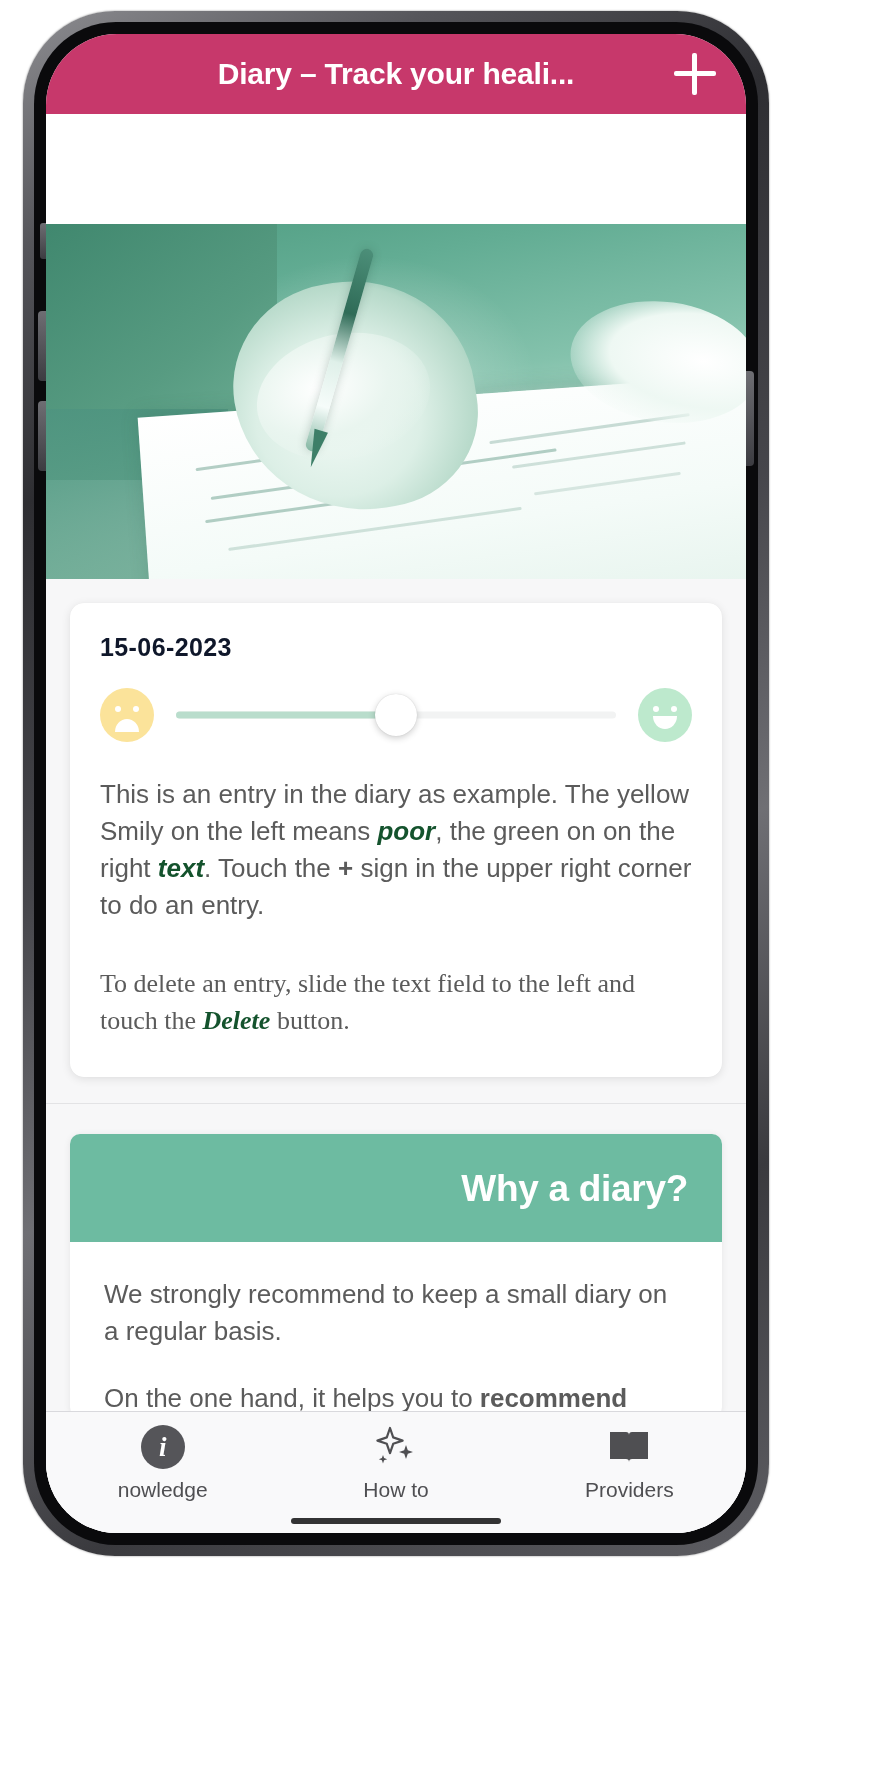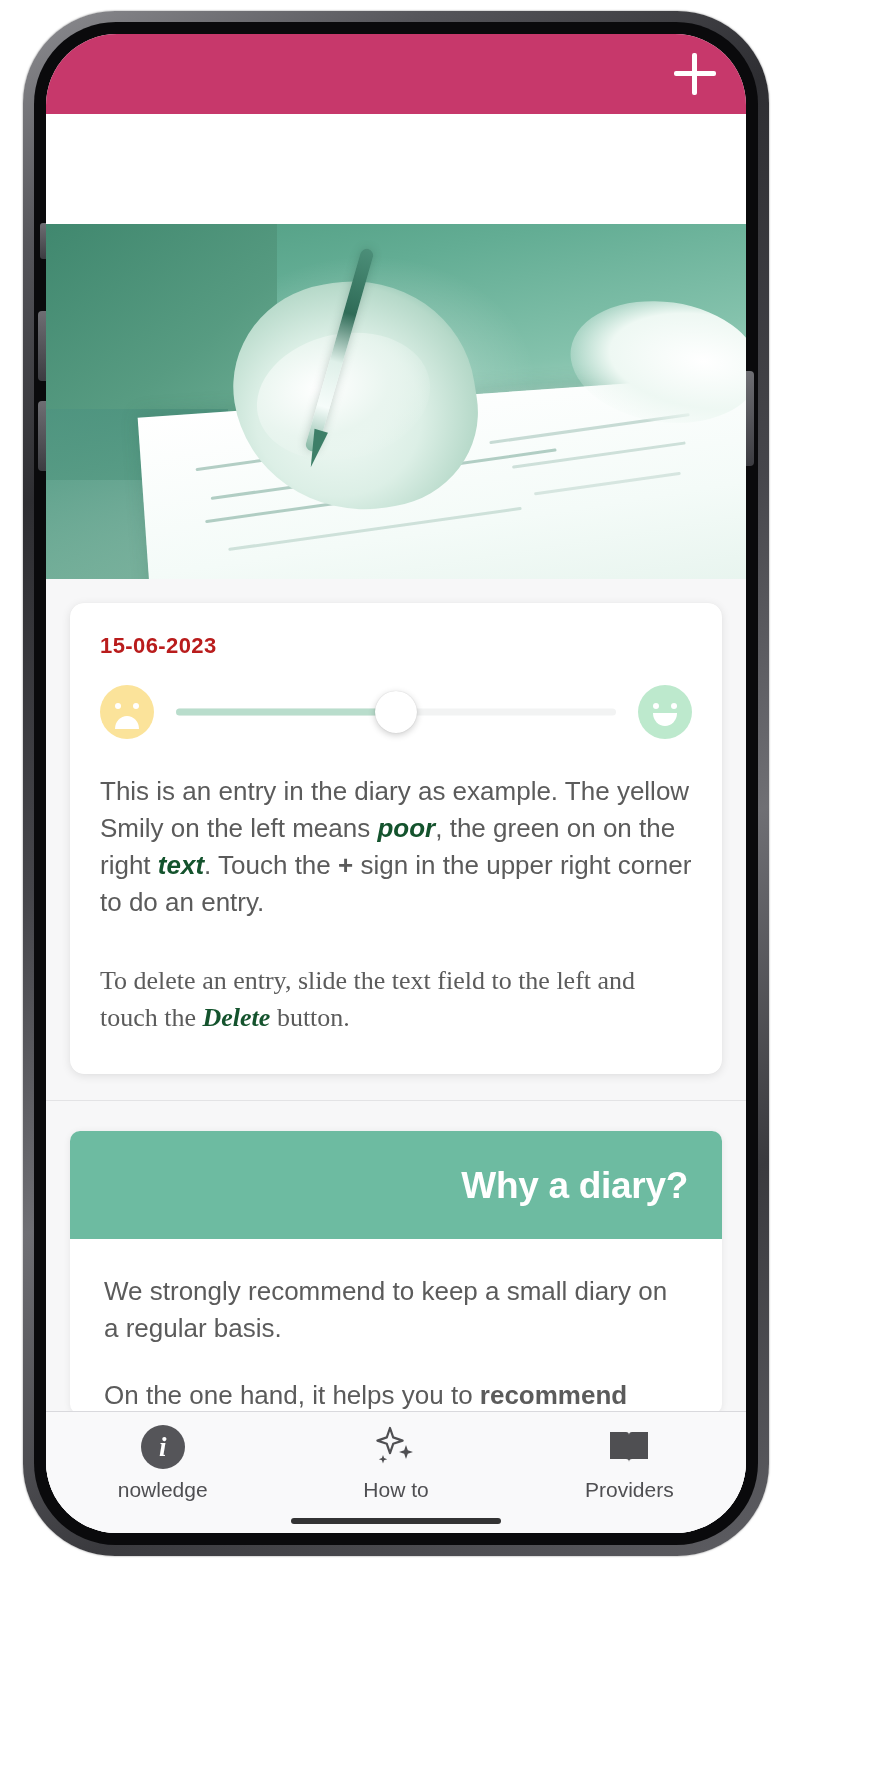--- a/index.html
+++ b/index.html
@@ -201,21 +201,21 @@
 
   
   #entry-card {
     margin: 24px 24px 0 24px;
     background: #fff;
     border-radius: 14px;
     box-shadow: 0 2px 10px rgba(0,0,0,.10), 0 0 1px rgba(0,0,0,.06);
     padding: 30px 30px 38px 30px;
   }
   #entry-date {
-    font-size: 22px; font-weight: 700; color: #b91c1c;
+    font-size: 25px; font-weight: 700; color: #0f172a;
     letter-spacing: .4px;
   }
   #mood-row {
     display: flex; align-items: center;
     margin-top: 26px;
   }
   .smiley {
     width: 54px; height: 54px; border-radius: 50%;
     position: relative; flex: 0 0 auto;
   }
@@ -352,20 +352,21 @@
   <div class="side-btn" id="btn-silent"></div>
   <div class="side-btn" id="btn-volup"></div>
   <div class="side-btn" id="btn-voldown"></div>
   <div class="side-btn" id="btn-power"></div>
 
   <div id="device-bezel">
     <div id="screen">
 
 
       <div id="nav-bar">
+        <div id="nav-title">Diary – Track your heali...</div>
         <div id="add-button"></div>
       </div>
 
       <div id="content">
 
         <div id="hero">
           <div id="hero-base"></div>
           <div id="hero-desk"></div>
           <div id="hero-desk2"></div>
           <div id="hero-paper">

